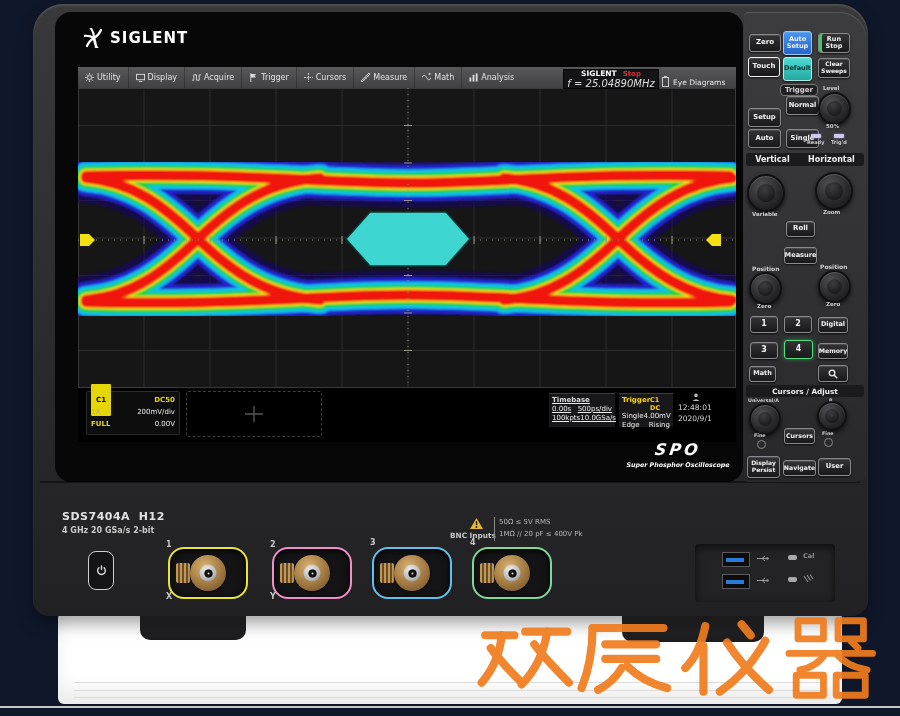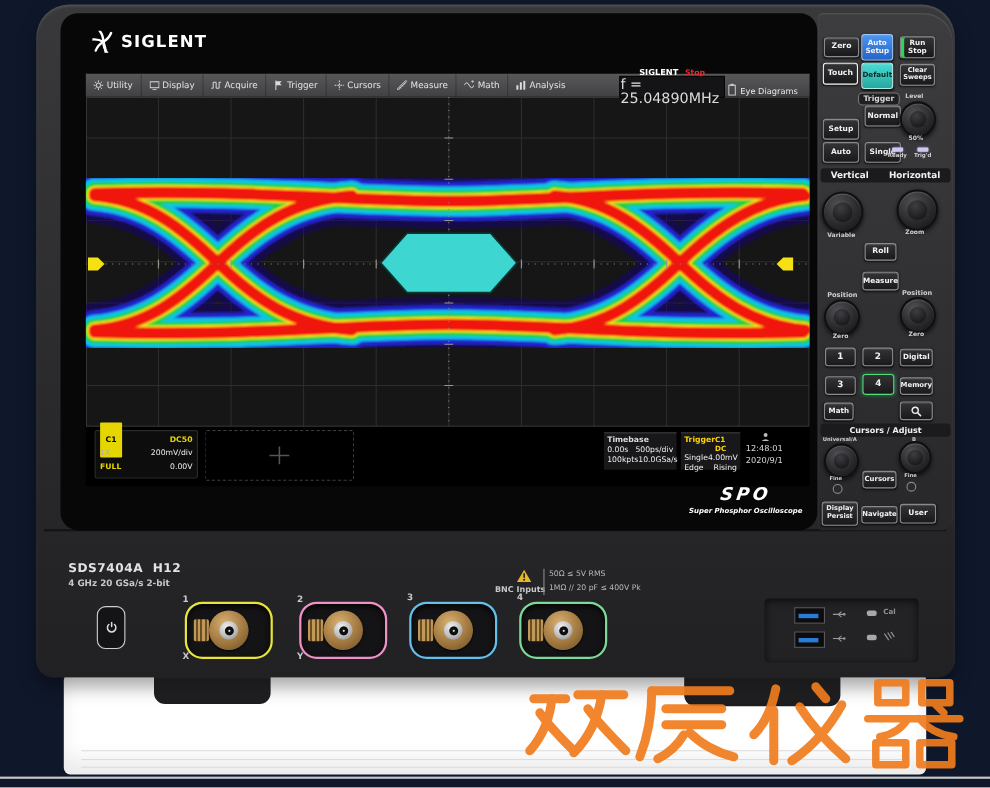--- a/index.html
+++ b/index.html
@@ -30,21 +30,21 @@
            font-size:7.5px;color:#e8e8e8;}
   #gridsvg{left:78px;top:88px;z-index:6;}
   
   .statbox{z-index:7;font-size:7px;line-height:1.25;}
   #chbox{left:86px;top:391px;width:94px;height:44px;background:#0d0d0e;border:1px solid #2b2b2d;border-radius:2px;
          padding:2px 4px;box-sizing:border-box;}
   .chrow{display:flex;justify-content:space-between;align-items:center;height:12px;}
   #chchip{background:#e6d600;color:#000;font-weight:bold;padding:12px 5px;border-radius:1px;font-size:7px;}
   #addbox{left:186px;top:391px;width:134px;height:44px;border:1px dashed #3c3c3e;border-radius:2px;
           display:flex;align-items:center;justify-content:center;}
-  #tbbox{left:549px;top:393px;width:66px;height:34px;background:#18181a;border-top:1px solid #3c3c3e;padding:2px 3px;box-sizing:border-box;}
+  #tbbox{left:549px;top:393px;width:66px;height:34px;background:#18181a;border-top:1px solid #3c3c3e;padding:2px 3px;box-sizing:border-box;text-decoration:underline;}
   #trbox{left:619px;top:393px;width:54px;height:34px;background:#18181a;border-top:1px solid #3c3c3e;padding:2px 3px;box-sizing:border-box;}
   .tbrow{display:flex;justify-content:space-between;}
   #clockbox{left:678px;top:393px;width:46px;height:36px;color:#d8d8d8;font-size:7.5px;text-align:left;}
   #spolabel{left:626px;top:440px;width:104px;z-index:6;text-align:center;color:#fff;}
   
   #panel{left:744px;top:12px;width:122px;height:470px;z-index:5;border-radius:4px 26px 10px 4px;
          background:linear-gradient(180deg,#3d3d3f,#2e2e30 70%,#28282a);
          box-shadow:inset 0 1px 1px rgba(255,255,255,.15);}
   .btn{position:absolute;z-index:6;background:linear-gradient(180deg,#333335,#19191b);
        border:1px solid #8a8a8e;border-radius:3px;color:#f2f2f2;font-weight:bold;
@@ -169,21 +169,21 @@
         </svg>
       <span>Analysis</span>
       </div>
   </div>
 
   <div class="abs" id="freqbox">
     <div style="display:flex;gap:6px;align-items:baseline;">
       <span style="font-size:7.5px;font-weight:bold;color:#fff;">SIGLENT</span>
       <span style="font-size:7px;font-weight:bold;color:#e03030;">Stop</span>
     </div>
-    <div style="font-size:13px;color:#ddd;margin-top:1px;">f = 25.04890MHz</div>
+    <div style="font-size:10px;color:#ddd;margin-top:1px;font-style:italic;">f = 25.04890MHz</div>
   </div>
   <div class="abs" id="eyemenu">
     <svg width="7" height="11" viewBox="0 0 7 11">
         <rect x="0.5" y="1.5" width="6" height="9" fill="none" stroke="#ccc"></rect>
         <rect x="2" y="0" width="3" height="2" fill="#ccc"></rect>
       </svg>
     <span>Eye Diagrams</span>
   </div>
 
   <svg class="abs" id="gridsvg" width="658" height="300" viewBox="0 0 658 300">

